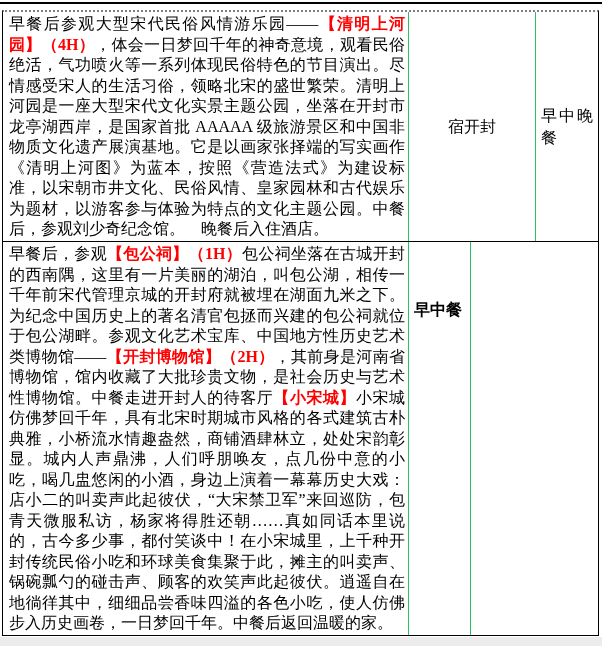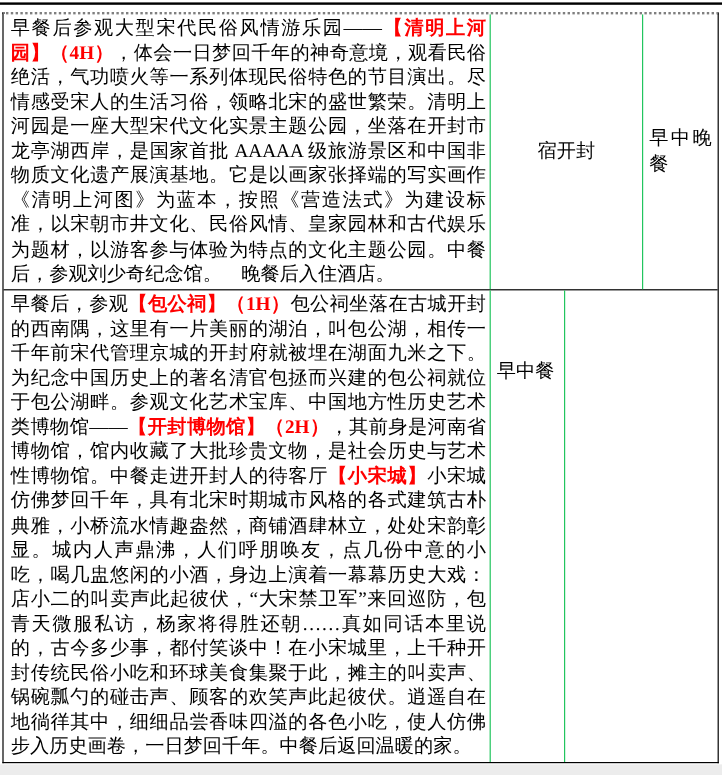--- a/index.html
+++ b/index.html
@@ -32,21 +32,21 @@
   .cell-desc{
     width:406px;padding:2px 3px 0 6px;
     font-size:16px;line-height:20.5px;
     text-align:justify;
   }
   .hl{color:var(--hl-color,#ff0000);font-weight:bold;}
   .cell-meals{
     width:62px;font-size:16px;line-height:22px;padding:0 5px;
   }
   .row-0 .cell-meals{display:flex;align-items:center;}
-  .row-1 .cell-meals{padding-top:57px;}
+  .row-1 .cell-meals{padding-top:57px;font-weight:bold;}
   .meals-text{width:100%;text-align:justify;}
   .cell-lodging{
     flex:1;display:flex;align-items:center;justify-content:center;
     font-size:16px;line-height:22px;
   }
   .bottom-strip{
     position:absolute;left:0;bottom:0;width:602px;height:9px;background:#ececec;
   }
 </style>
 </head>

